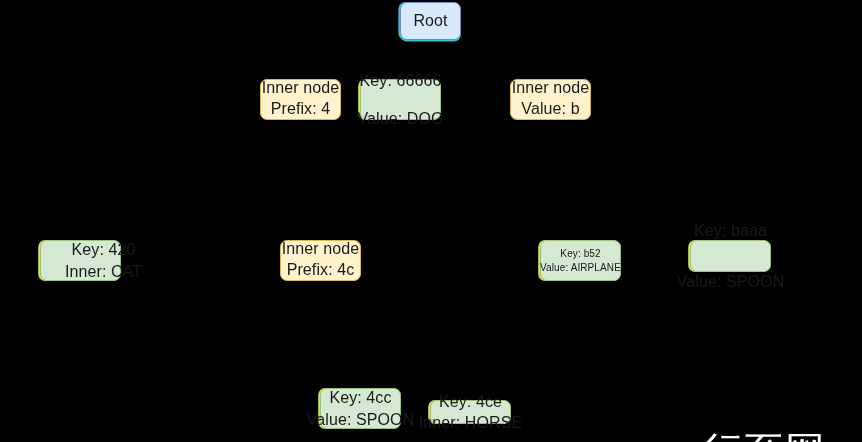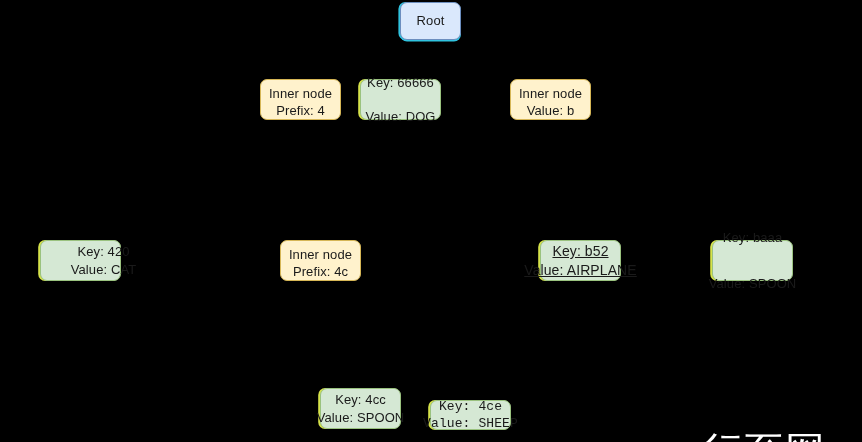--- a/index.html
+++ b/index.html
@@ -32,21 +32,21 @@
     border-radius: 7px;
     border-width: 1.4px;
     border-style: solid;
     display: flex;
     flex-direction: column;
     align-items: center;
     justify-content: center;
     text-align: center;
     line-height: 1.32;
     color: #1a1a1a;
-    font-size: 13px;
+    font-size: 16px;
     white-space: nowrap;
     letter-spacing: 0.1px;
   }
   .node .line {
     display: block;
   }
 
   
   .node.root {
     background: #dae8fc;
@@ -62,22 +62,21 @@
   }
 
   
   .node.leaf {
     background: #d5e8d4;
     border-color: #9ac27f;
     box-shadow: -1.8px 0 0 0 #d6e34a;
   }
 
   .node.small-text {
-    font-size: 14px;
-    text-decoration: underline;
+    font-size: 10px;
   }
 
   
   #watermark {
     position: absolute;
     color: #ffffff;
     font-size: 40px;
     font-family: "DejaVu Sans", sans-serif;
     font-weight: 400;
     letter-spacing: 1px;
@@ -102,37 +101,37 @@
     <div class="node leaf" style="left: 360px; top: 79px; width: 81px; height: 41px; gap: 16px;">
       <span class="line">Key: 66666</span>
       <span class="line">Value: DOG</span>
     </div>
     <div class="node inner" style="left: 510px; top: 79px; width: 81px; height: 41px;">
       <span class="line">Inner node</span>
       <span class="line">Value: b</span>
     </div>
     <div class="node leaf" style="left: 40px; top: 240px; width: 81px; height: 41px; padding-left: 46px;">
       <span class="line">Key: 420</span>
-      <span class="line">Value: CAT</span>
+      <span class="line">Inner: CAT</span>
     </div>
     <div class="node inner" style="left: 280px; top: 240px; width: 81px; height: 41px;">
       <span class="line">Inner node</span>
       <span class="line">Prefix: 4c</span>
     </div>
     <div class="node leaf small-text" style="left: 540px; top: 240px; width: 81px; height: 41px;">
       <span class="line">Key: b52</span>
       <span class="line">Value: AIRPLANE</span>
     </div>
-    <div class="node leaf" style="left: 712px; top: 240px; width: 81px; height: 41px; gap: 29px;">
+    <div class="node leaf" style="left: 690px; top: 240px; width: 81px; height: 32px; gap: 29px;">
       <span class="line">Key: baaa</span>
       <span class="line">Value: SPOON</span>
     </div>
     <div class="node leaf" style="left: 320px; top: 388px; width: 81px; height: 41px;">
       <span class="line">Key: 4cc</span>
       <span class="line">Value: SPOON</span>
     </div>
-    <div class="node leaf" style="left: 430px; top: 400px; width: 81px; height: 30px; font-family: Liberation Mono, monospace;">
+    <div class="node leaf" style="left: 430px; top: 400px; width: 81px; height: 24px;">
       <span class="line">Key: 4ce</span>
-      <span class="line">Value: SHEEP</span>
+      <span class="line">Inner: HORSE</span>
     </div>
   </div>
 
 <div id="watermark" style="left: 703px; top: 395px;">行至网</div>
 
 </body></html>

